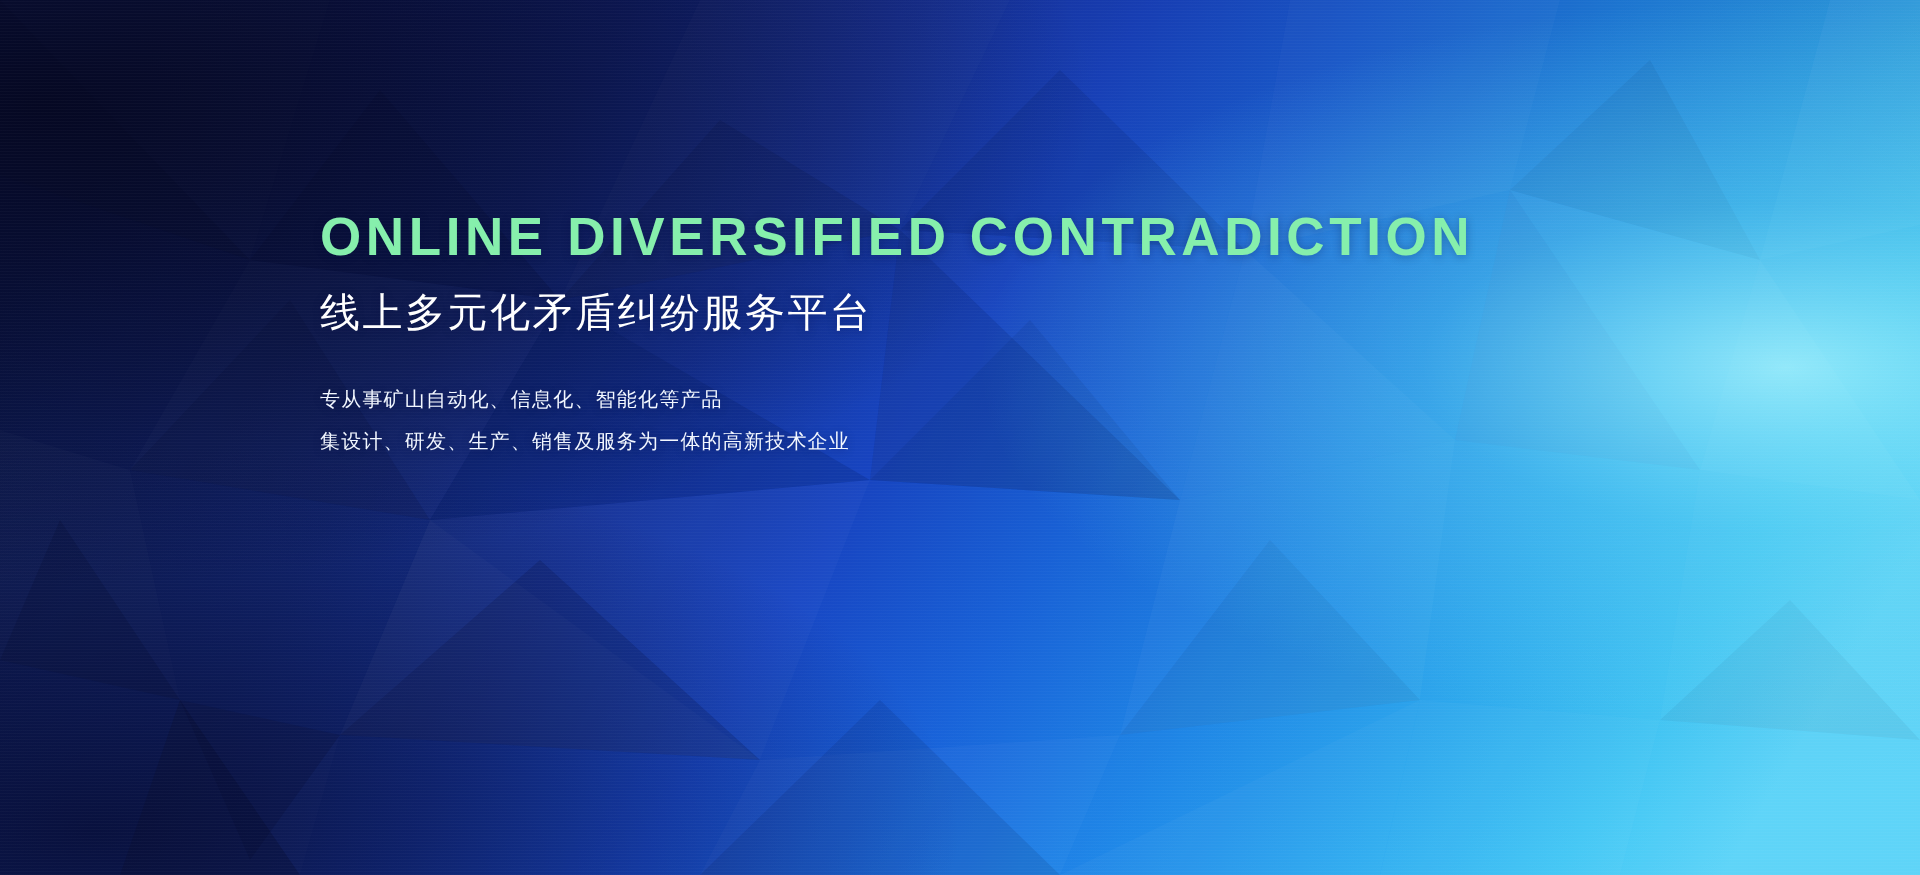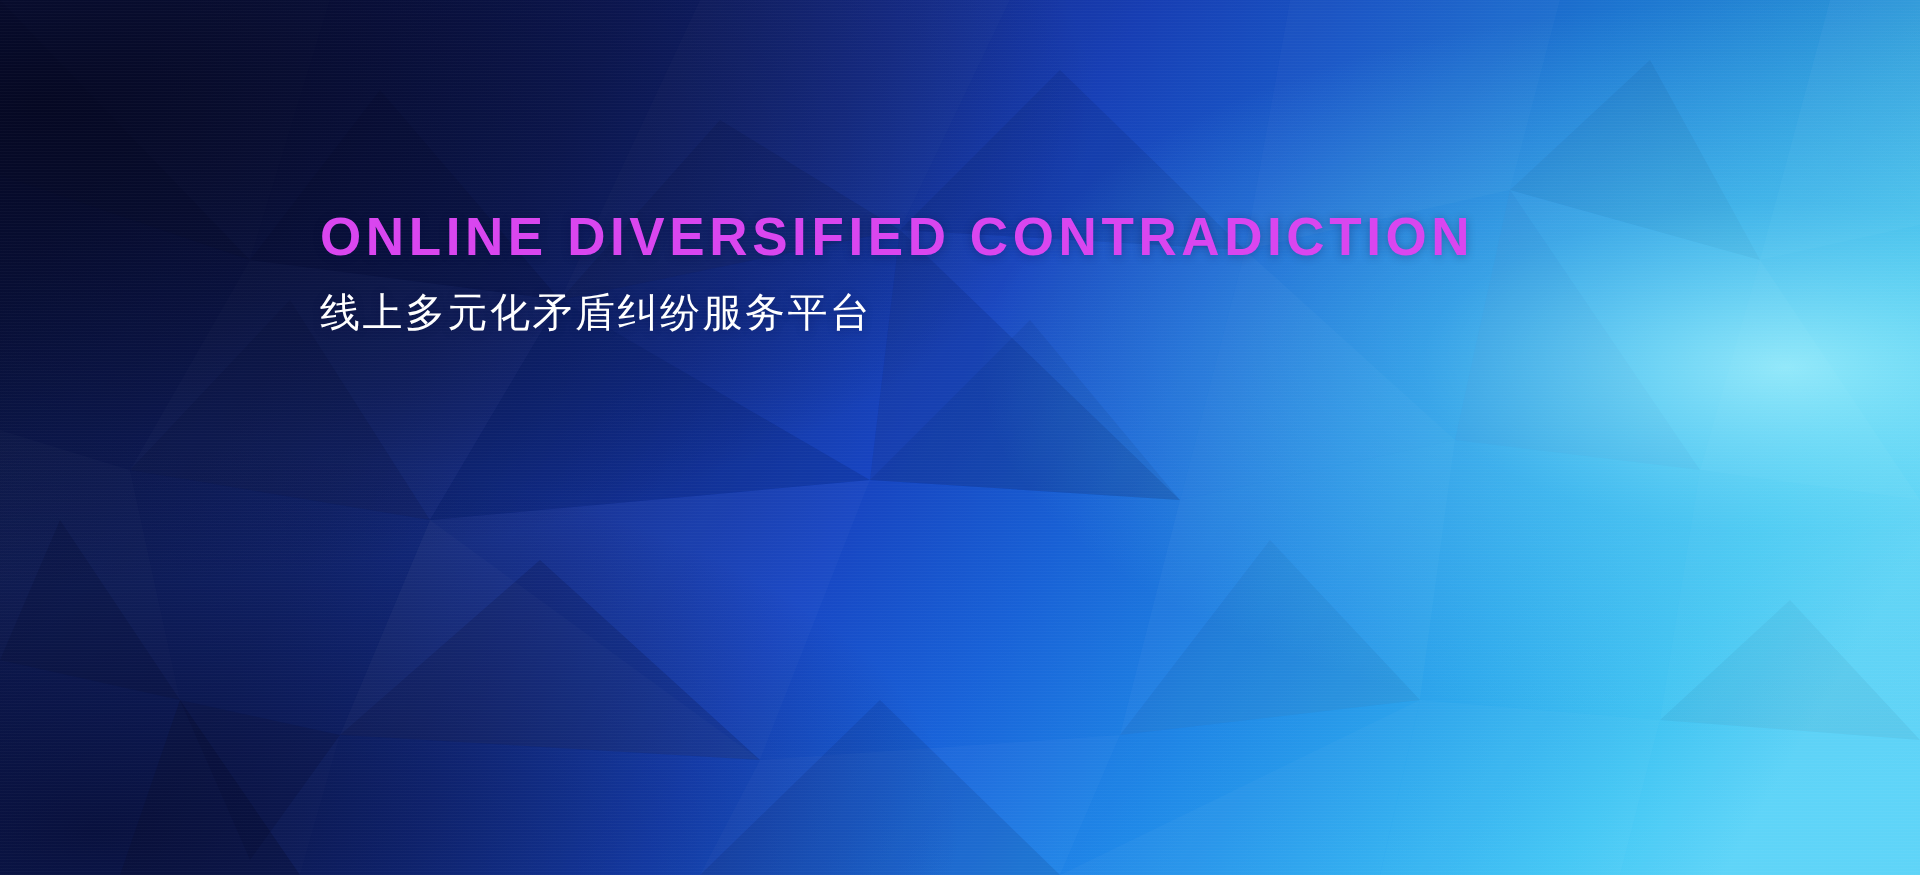--- a/index.html
+++ b/index.html
@@ -31,21 +31,21 @@
   #content {
     position: absolute;
     left: 320px;
     top: 206px;
     width: 1340px;
     z-index: 5;
   }
 
   .headline {
     margin: 0;
-    color: #d946ef;
+    color: #86efac;
     font-family: "Liberation Sans", sans-serif;
     font-weight: 700;
     font-size: 53px;
     line-height: 62px;
     letter-spacing: 4.6px;
     text-transform: uppercase;
     white-space: nowrap;
     text-shadow: 0 1px 10px rgba(2, 14, 60, 0.30);
   }
 
@@ -205,15 +205,19 @@
   </svg>
 
   <div id="scanlines"></div>
 
   <div id="content">
 
     <h1 class="headline">ONLINE DIVERSIFIED CONTRADICTION</h1>
 
     <div class="subtitle-cn">线上多元化矛盾纠纷服务平台</div>
 
+    <div class="desc-block">
+      <p class="desc-line">专从事矿山自动化、信息化、智能化等产品</p>
+      <p class="desc-line">集设计、研发、生产、销售及服务为一体的高新技术企业</p>
+    </div>
 
   </div>
 </div>
 
 </body></html>

